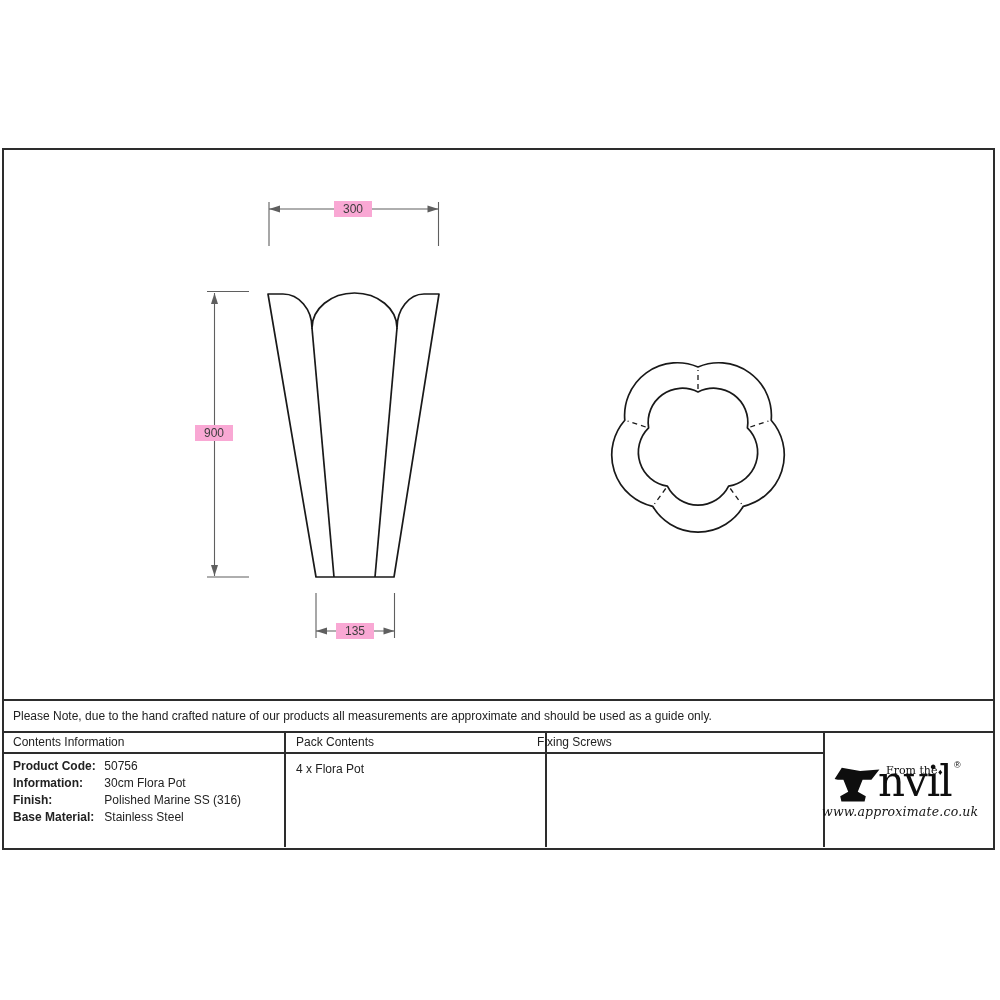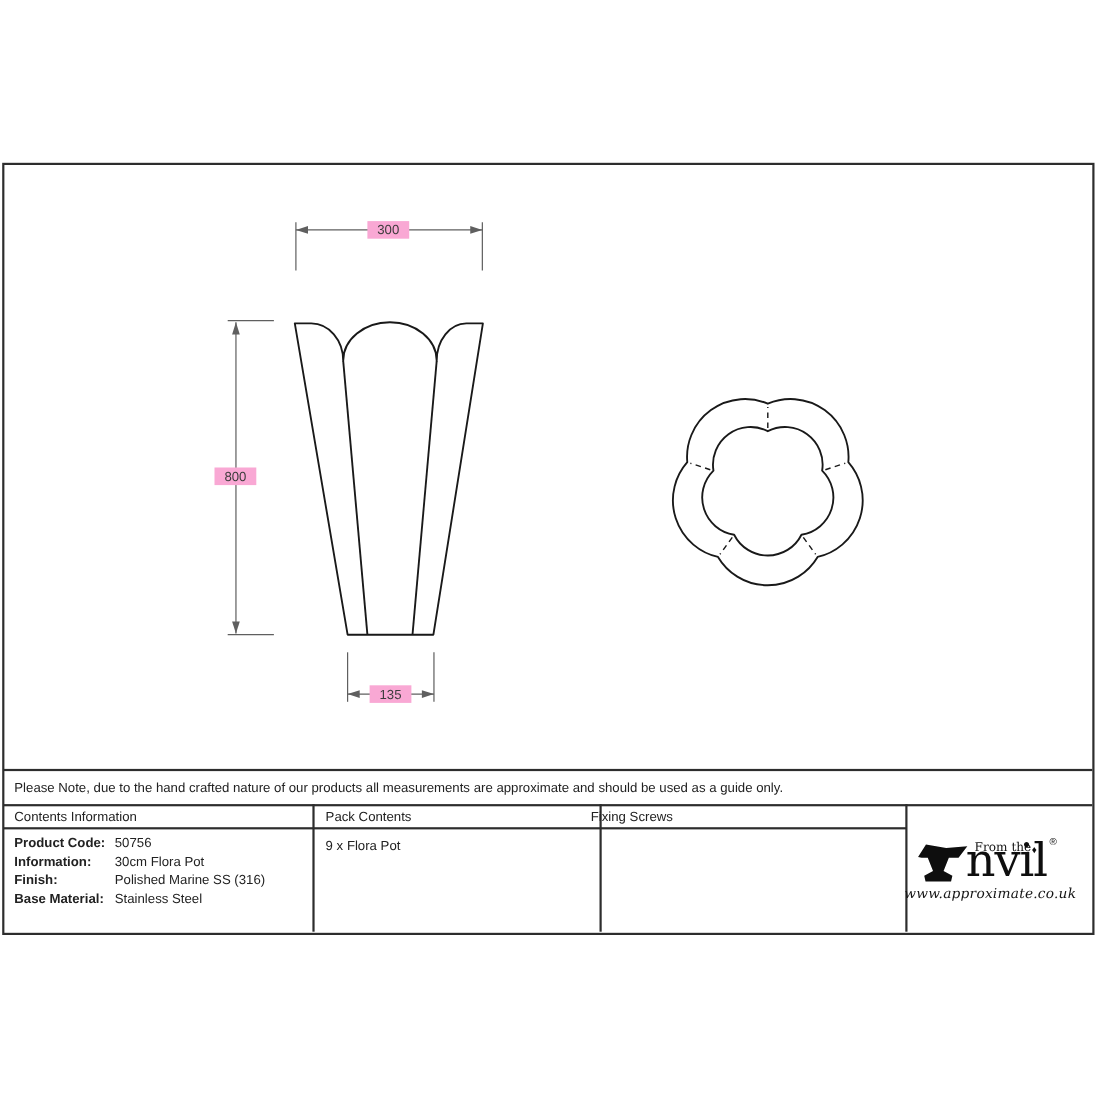--- a/index.html
+++ b/index.html
@@ -71,21 +71,21 @@
         <line x1="698" y1="389" x2="698" y2="370"></line>
         <line x1="645.7" y1="427.0" x2="627.6" y2="421.1"></line>
         <line x1="665.7" y1="488.5" x2="654.5" y2="503.9"></line>
         <line x1="730.3" y1="488.5" x2="741.5" y2="503.9"></line>
         <line x1="750.3" y1="427.0" x2="768.4" y2="421.1"></line>
       </g>
     </g>
   </svg>
 
   <span class="dim-label" style="left:334px;top:201px;width:32px;">300</span>
-  <span class="dim-label" style="left:195px;top:425px;width:32px;">800</span>
+  <span class="dim-label" style="left:195px;top:425px;width:32px;">900</span>
   <span class="dim-label" style="left:336px;top:623px;width:32px;">135</span>
 
   <div class="frame"></div>
   <div class="hline" style="left:3px;top:699px;width:990px;height:2px;"></div>
   <div class="hline" style="left:3px;top:731px;width:990px;height:2px;"></div>
   <div class="hline" style="left:3px;top:752px;width:821px;height:2px;"></div>
   <div class="vline" style="left:284px;top:731px;width:2px;height:116px;"></div>
   <div class="vline" style="left:545px;top:731px;width:2px;height:116px;"></div>
   <div class="vline" style="left:823px;top:731px;width:2px;height:116px;"></div>
 
@@ -107,21 +107,21 @@
     <div class="info-row">
       <span class="info-label">Finish:</span>
       <span class="info-value">Polished Marine SS (316)</span>
     </div>
     <div class="info-row">
       <span class="info-label">Base Material:</span>
       <span class="info-value">Stainless Steel</span>
     </div>
   </div>
 
-  <div class="pack-cell">9 x Flora Pot</div>
+  <div class="pack-cell">4 x Flora Pot</div>
 
   <div class="fixing-cell"></div>
 
   <div class="logo">
     <svg class="logo-anvil-svg" viewBox="0 0 60 50">
       <path fill="#0e0e0e" d="M 2,20 L 11,6 L 34,10 L 58,8 L 48,21 L 37,21 L 31,36 L 41,41.5 L 39.5,48 L 10.5,48 L 9,41.5 L 19,36 L 13,21 L 6,21 Z"></path>
     </svg>
     <span class="logo-nvil">nvil</span>
     <span class="logo-fromthe">From the</span>
     <span class="logo-diamond">♦</span>

